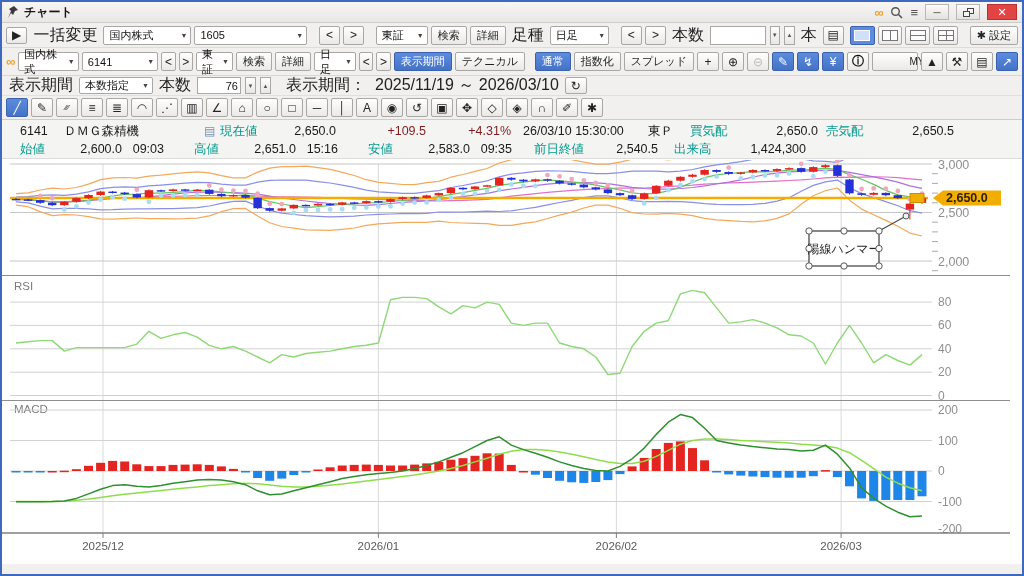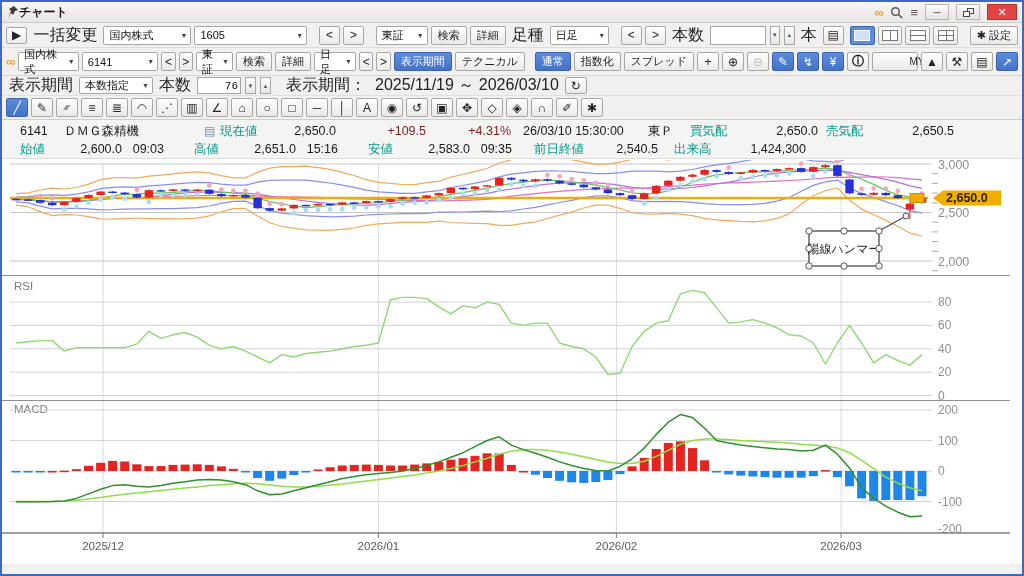--- a/index.html
+++ b/index.html
@@ -3,21 +3,21 @@
 <meta charset="utf-8">
 <style>
   html,body{margin:0;padding:0;background:#ffffff;}
   *{box-sizing:border-box;}
   .window{width:1024px;height:576px;border:2px solid #3f68c0;background:#f1f0ef;
     font-family:"Liberation Sans",sans-serif;position:relative;overflow:hidden;}
   
   .titlebar{height:21px;display:flex;align-items:center;background:linear-gradient(#f7f6f5,#e9e7e4);
     border-bottom:1px solid #cfcdc9;padding:0 5px;}
   .pin{width:12px;height:14px;}
-  .title{font-size:12px;font-weight:bold;color:#161616;}
+  .title{font-size:12px;font-weight:bold;color:#161616;margin-left:5px;}
   .tb-right{margin-left:auto;display:flex;gap:7px;align-items:center;}
   .tbicon{font-size:13px;color:#555;line-height:1;}
   .tbicon.link{color:#f0a028;font-weight:bold;}
   .winbtn{width:24px;height:16px;display:flex;align-items:center;justify-content:center;font-size:10px;
     border:1px solid #b9b7b4;background:linear-gradient(#fbfbfa,#e4e2df);color:#333;}
   .winbtn.close{background:#e04543;border-color:#b83230;color:#fff;width:30px;font-size:11px;}
   .dbl{position:relative;width:11px;height:9px;}
   .dbl i{position:absolute;border:1px solid #444;width:7px;height:6px;background:#f3f3f3;}
   .dbl i.b{left:0;bottom:0;} .dbl i.t{right:0;top:0;}
   
@@ -33,21 +33,21 @@
   .btn.icon{width:22px;padding:0;font-size:12px;}
   .btn.small{height:17px;padding:0 4px;}
   .btn.disabled{color:#bcbcbc;}
   .btn.dark{font-weight:bold;color:#111;}
   .sel{height:19px;background:#fff;border:1px solid #a9a7a4;border-radius:2px;display:inline-flex;
     align-items:center;font-size:11px;padding:0 3px 0 5px;color:#111;}
   .sel .arr{margin-left:auto;padding-left:4px;font-size:7px;color:#444;}
   .lbl{font-size:16px;color:#222;margin:0 3px;white-space:nowrap;}
   .spin{height:19px;background:#fff;border:1px solid #a9a7a4;display:inline-flex;align-items:center;
     font-size:11px;padding:0 2px 0 4px;color:#111;}
-  .spin .num{text-align:right;font-family:Liberation Mono, monospace;}
+  .spin .num{text-align:right;}
   .spbtn{width:11px;height:19px;border:1px solid #a9a7a4;background:linear-gradient(#fdfdfd,#e8e7e5);
     font-size:6px;color:#555;display:inline-flex;align-items:center;justify-content:center;margin-left:1px;}
   .gap{width:6px;} .grow{flex:1;}
   .lay{width:26px;height:19px;border:1px solid #a9a7a4;background:linear-gradient(#fefefe,#eae9e7);
     display:flex;align-items:center;justify-content:center;border-radius:2px;}
   .lay .shape{width:16px;height:11px;border:1px solid #777;position:relative;background:#fcfcfc;}
   .lay.active{background:#5d8cde;border-color:#3a62ae;}
   .lay.active .shape{border-color:#fff;background:#cfe0f8;}
   .shape.v::before{content:"";position:absolute;left:50%;top:0;bottom:0;border-left:1px solid #777;}
   .shape.h::before{content:"";position:absolute;top:50%;left:0;right:0;border-top:1px solid #777;}

